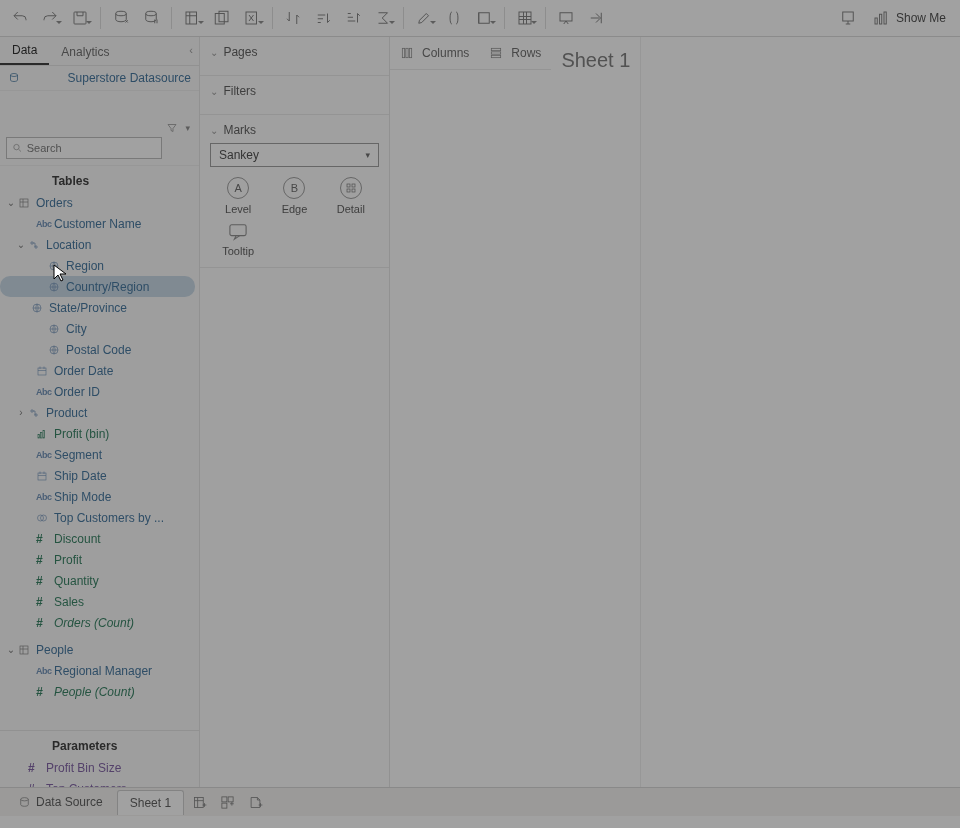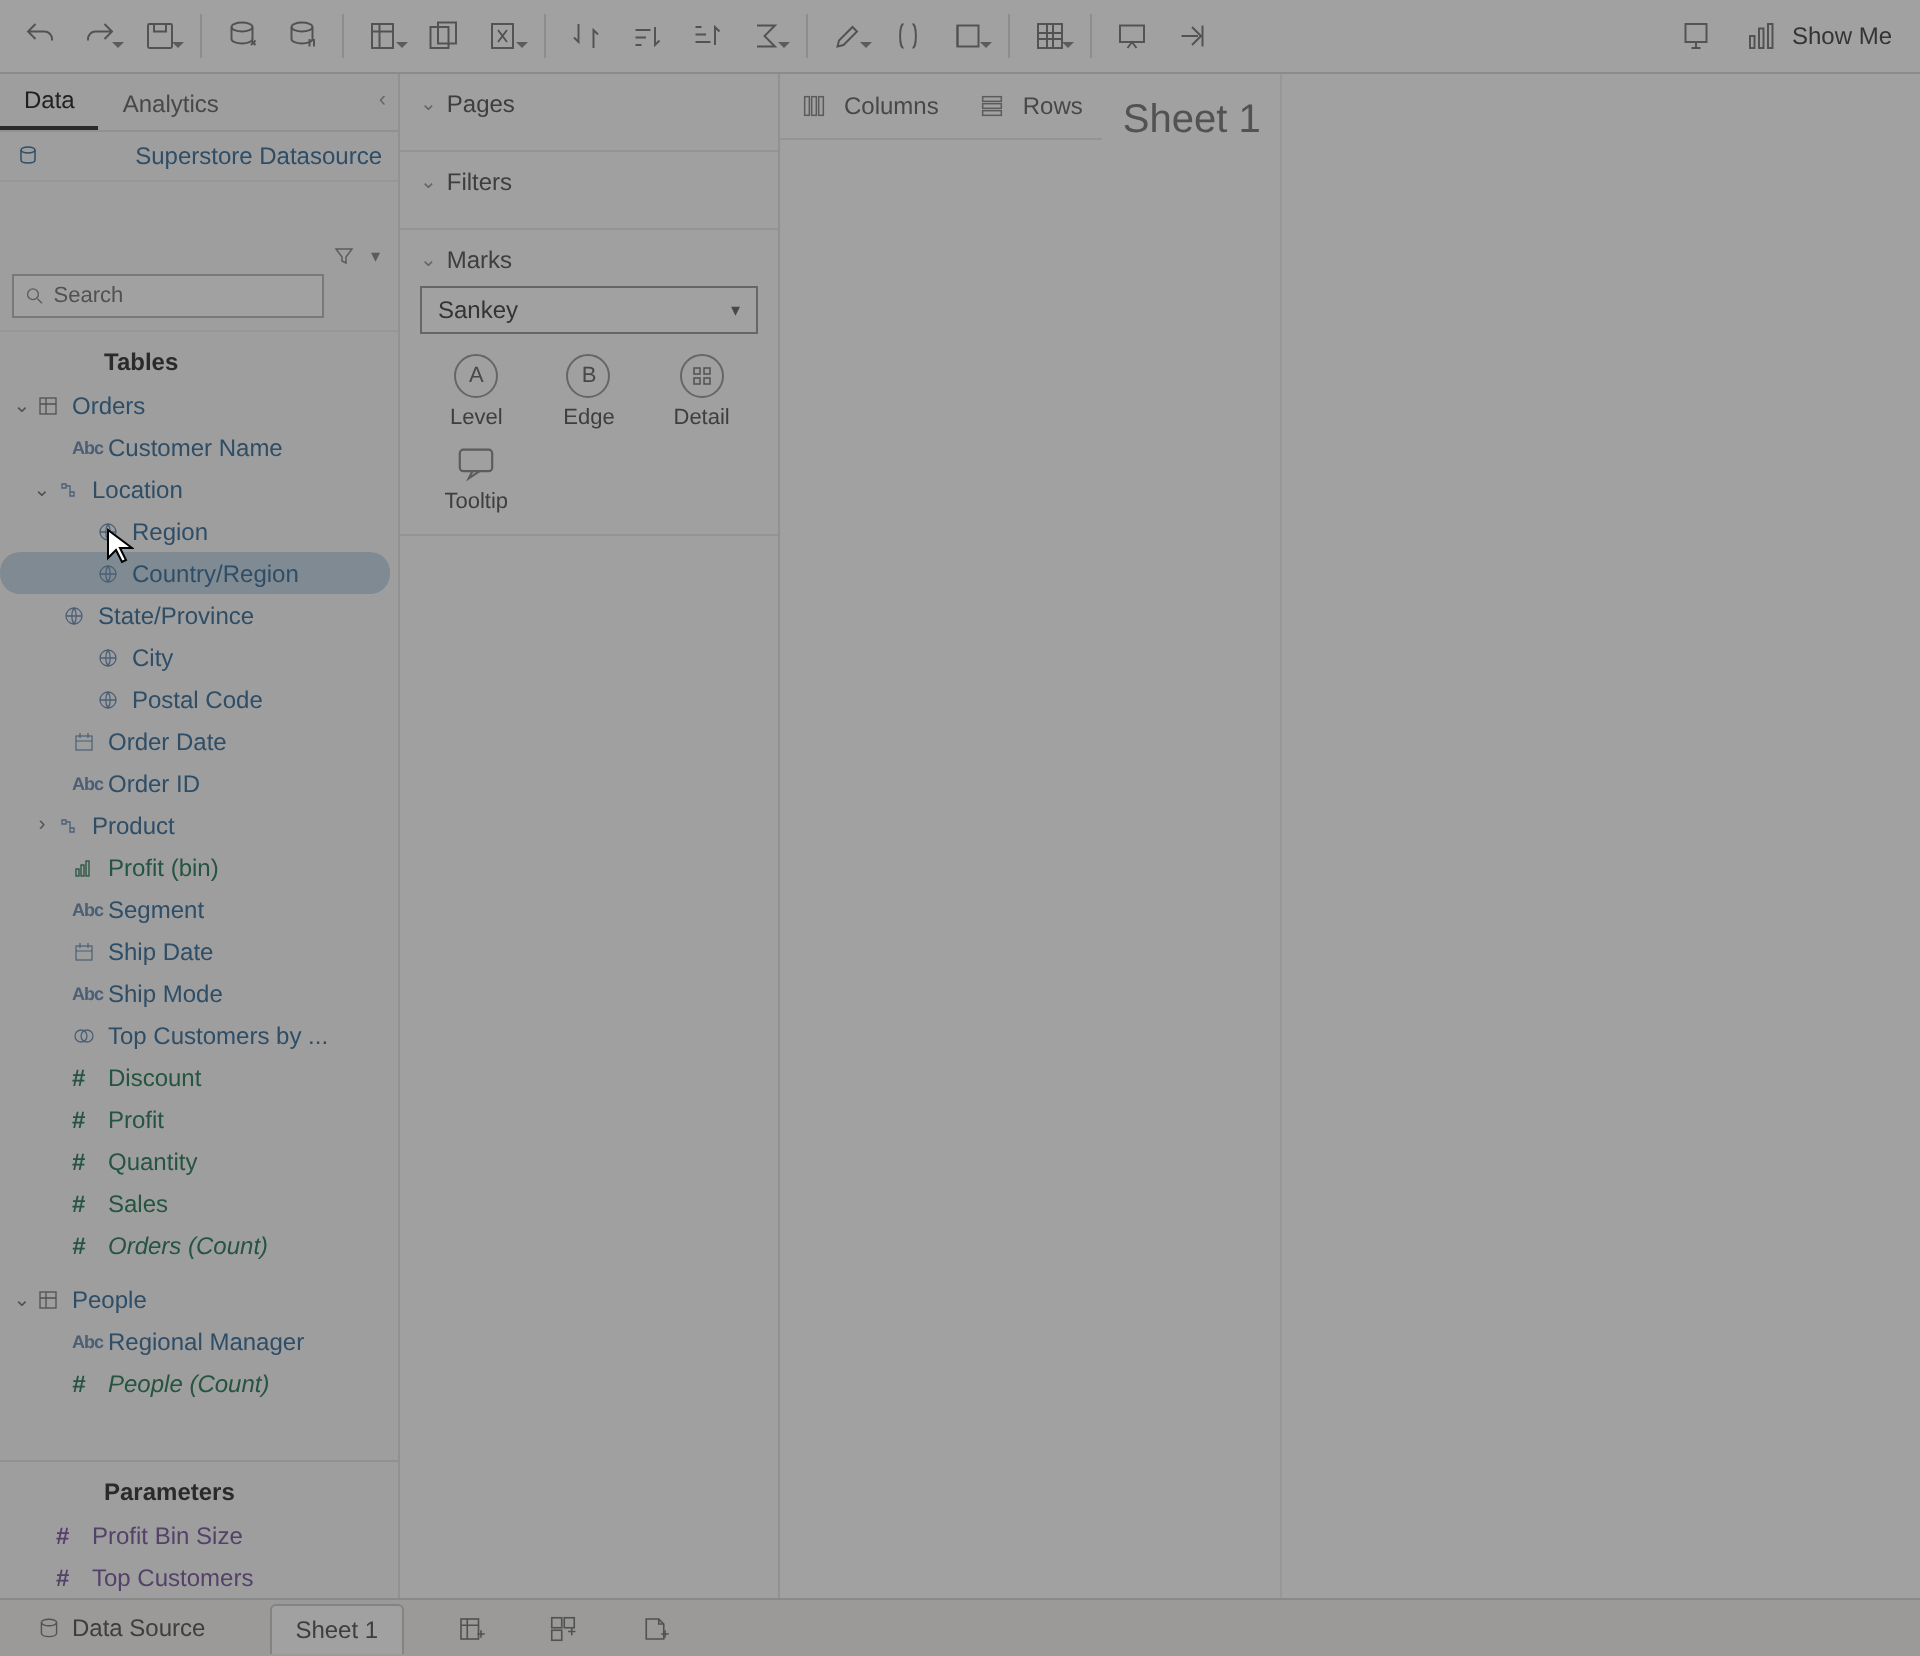--- a/index.html
+++ b/index.html
@@ -73,21 +73,21 @@
   .tooltip-ic svg { width:22px; height:18px; stroke:#888; fill:none; stroke-width:1.2; }
 
   
   .view { flex:1; background:#fff; display:flex; flex-direction:row;justify-content:flex-end; }
   .shelf { height:33px; border-bottom:1px solid #e8e8e8; display:flex; align-items:center; gap:8px; padding:0 10px; color:#666; font-size:12px; }
   .shelf svg { width:14px; height:14px; stroke:#888; fill:none; stroke-width:1.3; }
   .sheet-title { padding:12px 10px; font-size:20px; color:#777; font-weight:400; }
   .canvas { flex:1; border-left:1px solid #eee; margin:0 0 0 0; }
 
   
-  .bottom { position:absolute; left:0; right:0; bottom:0; height:29px; background:#f4f3f1; border-top:1px solid #d6d6d6; display:flex; align-items:center; padding:0 6px; gap:20px; }
+  .bottom { position:absolute; left:0; right:0; bottom:12px; height:29px; background:#f4f3f1; border-top:1px solid #d6d6d6; display:flex; align-items:center; padding:0 6px; gap:2px; }
   .btab { padding:5px 12px; font-size:12px; color:#555; display:flex; align-items:center; gap:5px; }
   .btab.active { background:#fff; border:1px solid #ccc; border-bottom:none; border-radius:3px 3px 0 0; }
   .btab svg { width:13px; height:13px; stroke:#777; fill:none; stroke-width:1.3; }
   .badd { width:26px; height:22px; display:flex; align-items:center; justify-content:center; }
   .badd svg { width:15px; height:15px; stroke:#777; fill:none; stroke-width:1.3; }
 
   
   .cursor { position:absolute; left:53px; top:264px; z-index:1000; }
   .cursor svg { width:14px; height:18px; }
 </style>

